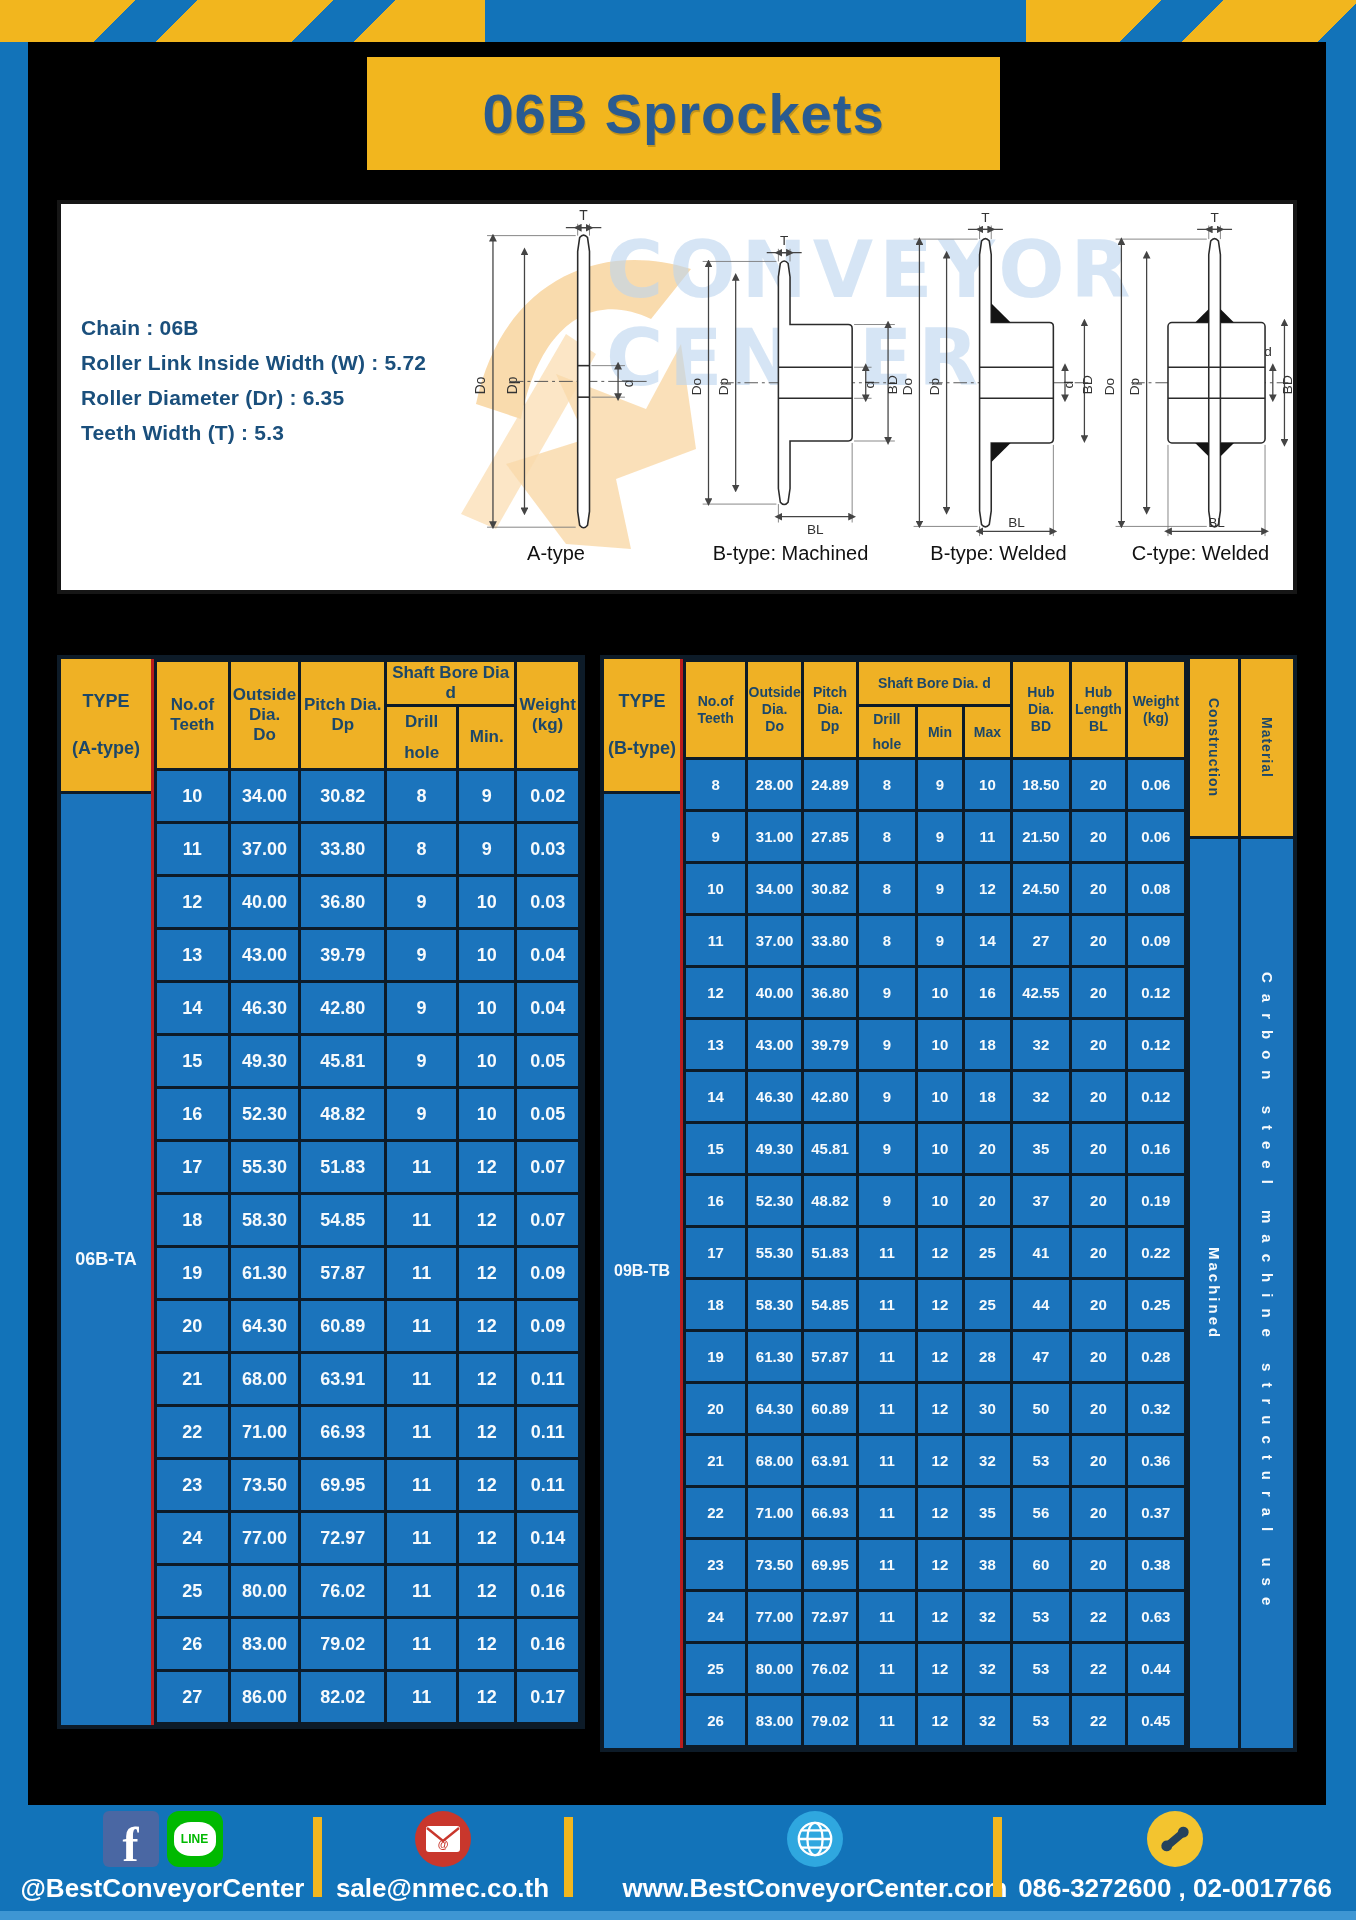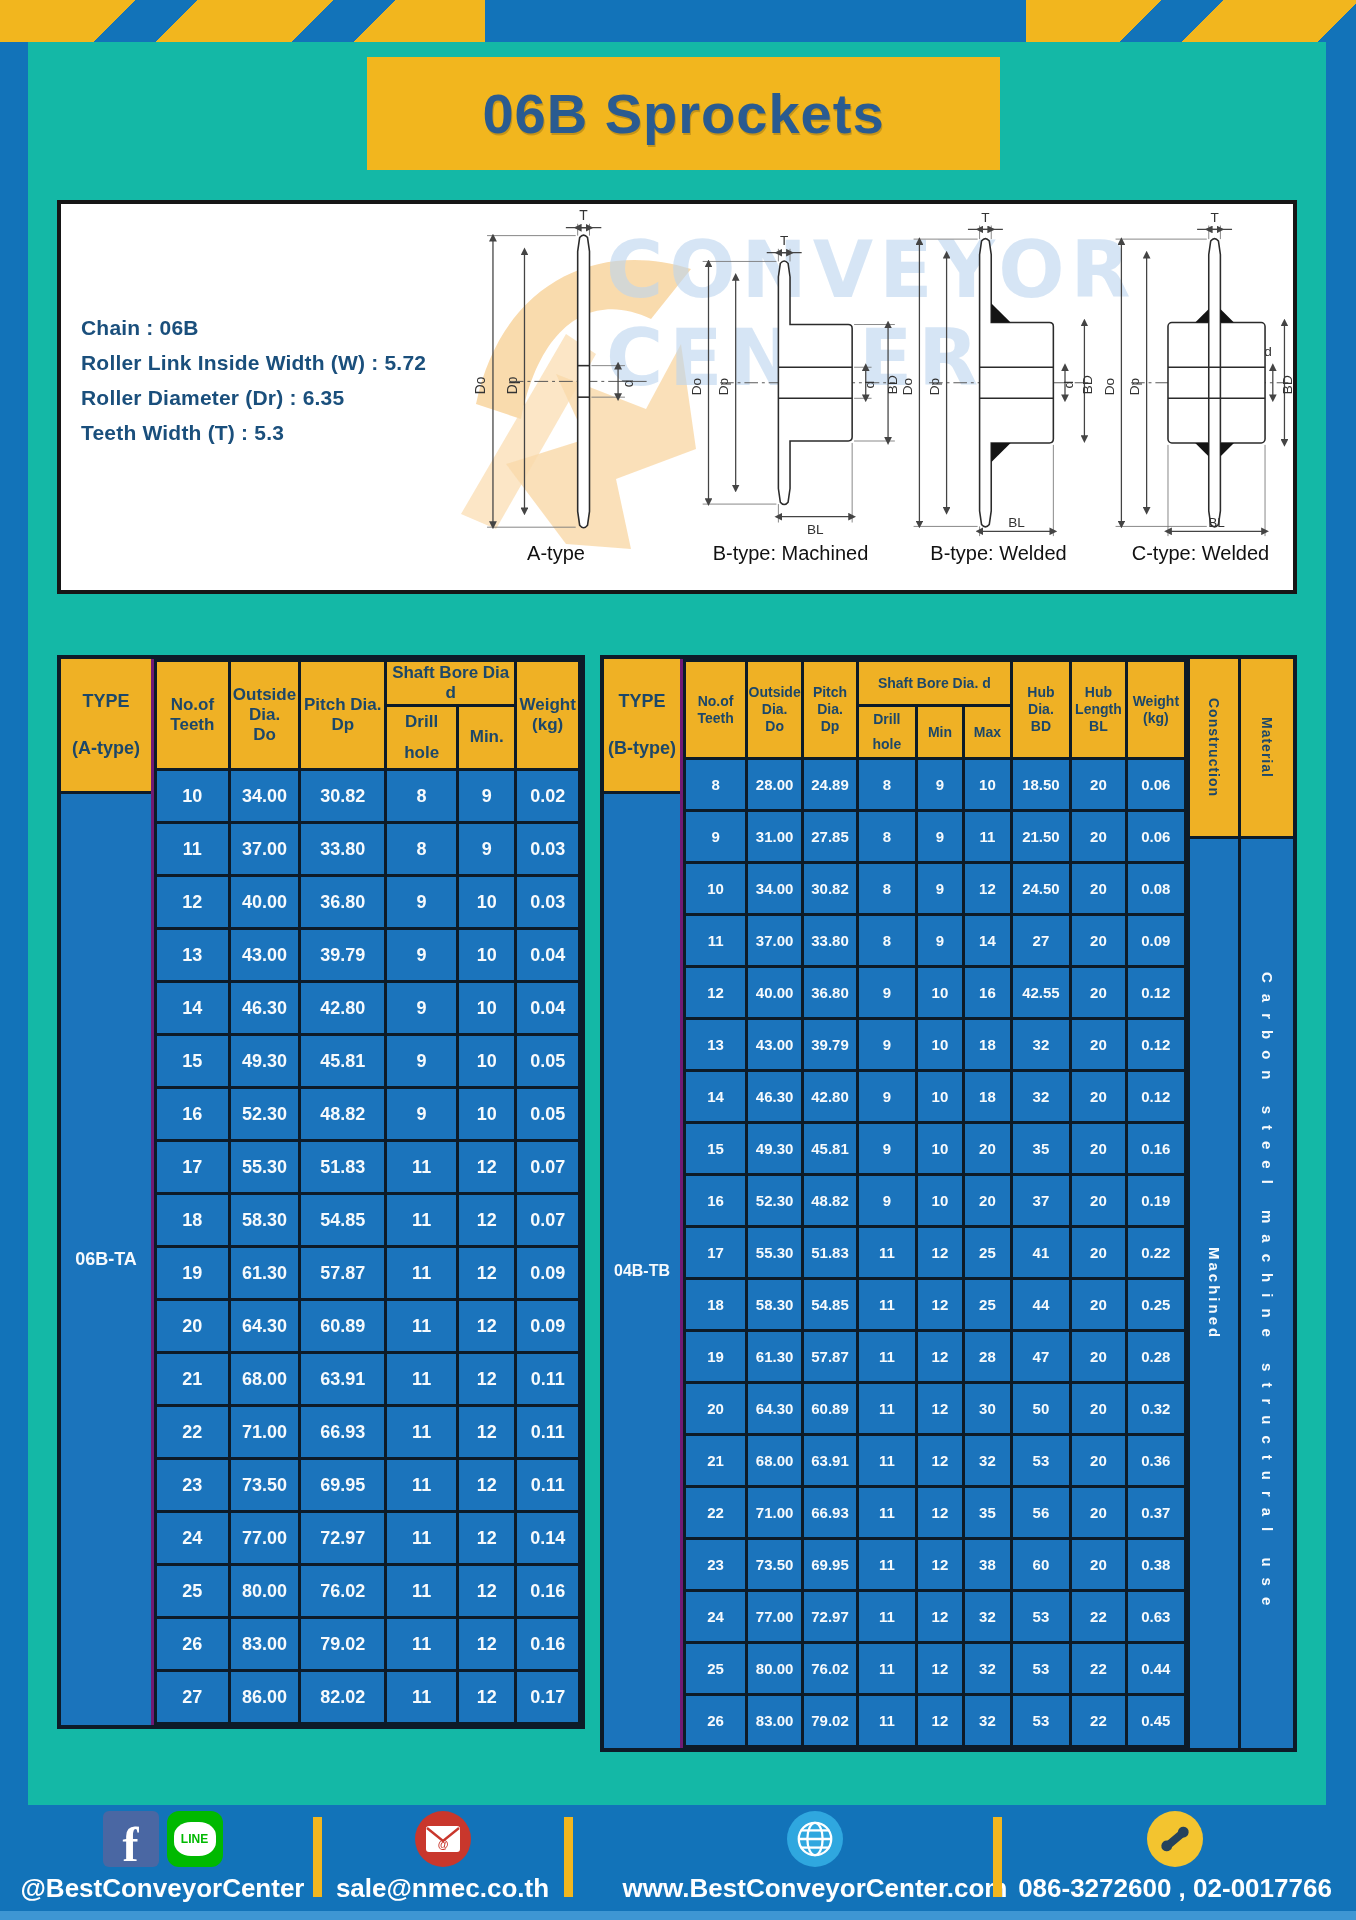--- a/index.html
+++ b/index.html
@@ -1,17 +1,17 @@
 <!DOCTYPE html>
 <html><head>
 <meta charset="utf-8">
 <style>
   * { box-sizing: border-box; margin: 0; padding: 0; }
   body { background:#d9d9d9; font-family:"Liberation Sans", sans-serif; }
-  .page { position:relative; width:1356px; height:1920px; margin:0 auto; background:#14b8a6; overflow:hidden; }
+  .page { position:relative; width:1356px; height:1920px; margin:0 auto; background:#000000; overflow:hidden; }
 
   
   .topbar { position:absolute; top:0; left:0; width:100%; height:42px; background:#1273B9; }
   .stripes { position:absolute; top:0; height:42px;
              background:repeating-linear-gradient(135deg,#F2B61E 0 96px, rgba(0,0,0,0) 96px 140px); }
   .stripes.sl { left:0;  width:485px; }
   .stripes.sr { right:0; width:330px; }
   .side { position:absolute; top:42px; bottom:115px; background:#1273B9; }
   .side.l { left:0;  width:28px; }
   .side.r { right:0; width:30px; }
@@ -35,21 +35,21 @@
   .fig svg { display:block; margin:0 auto; }
   .fig .cap { font-size:20px; color:#111; margin-top:2px; }
   .dl { font-size:14px; fill:#333; font-family:"Liberation Sans", sans-serif; }
   .dim { stroke:#444; stroke-width:1.3; fill:none; }
   .ext { stroke:#777; stroke-width:0.9; fill:none; }
   .pl  { stroke:#2b2b2b; stroke-width:1.6; fill:#fff; }
   .cl  { stroke:#555; stroke-width:1; stroke-dasharray:14 4 3 4; fill:none; }
 
   
   .stable { position:absolute; display:flex; align-items:stretch; border:4px solid #0D1B28; background:#fff; }
-  .tcol { display:flex; flex-direction:column; border-right:3px solid #701a75; }
+  .tcol { display:flex; flex-direction:column; border-right:3px solid #b91c1c; }
   .hcell { background:#EFB125; color:#1C4769; font-weight:bold; text-align:center;
            display:flex; flex-direction:column; align-items:center; justify-content:center; }
   .tcol .hcell { height:135px; border-bottom:3px solid #0D1B28; gap:26px; font-size:18px; }
   .tcol .bcell { flex:1; background:#1B74BC; color:#F6FAFD; font-weight:bold; font-size:18px;
                  display:flex; align-items:center; justify-content:center; }
   .vcol { display:flex; flex-direction:column; border-left:3px solid #0D1B28; }
   .vcol .hcell { height:180px; border-bottom:3px solid #0D1B28; }
   .vcol .bcell { flex:1; background:#1B74BC; color:#F6FAFD; font-weight:bold;
                  display:flex; align-items:center; justify-content:center; }
   .vtext { writing-mode:vertical-rl; text-orientation:mixed; }
@@ -456,21 +456,21 @@
         </tbody>
     </table>
   </div>
 
   <div class="stable tb">
     <div class="tcol" style="width:79px;">
       <div class="hcell">
         <span>TYPE</span>
         <span>(B-type)</span>
       </div>
-      <div class="bcell" style="font-size:16px;">04B-TB</div>
+      <div class="bcell" style="font-size:16px;">09B-TB</div>
     </div>
     <table class="tb-grid">
       <colgroup>
           <col style="width:64px">
           <col style="width:56px">
           <col style="width:56px">
           <col style="width:61px">
           <col style="width:49px">
           <col style="width:49px">
           <col style="width:61px">

